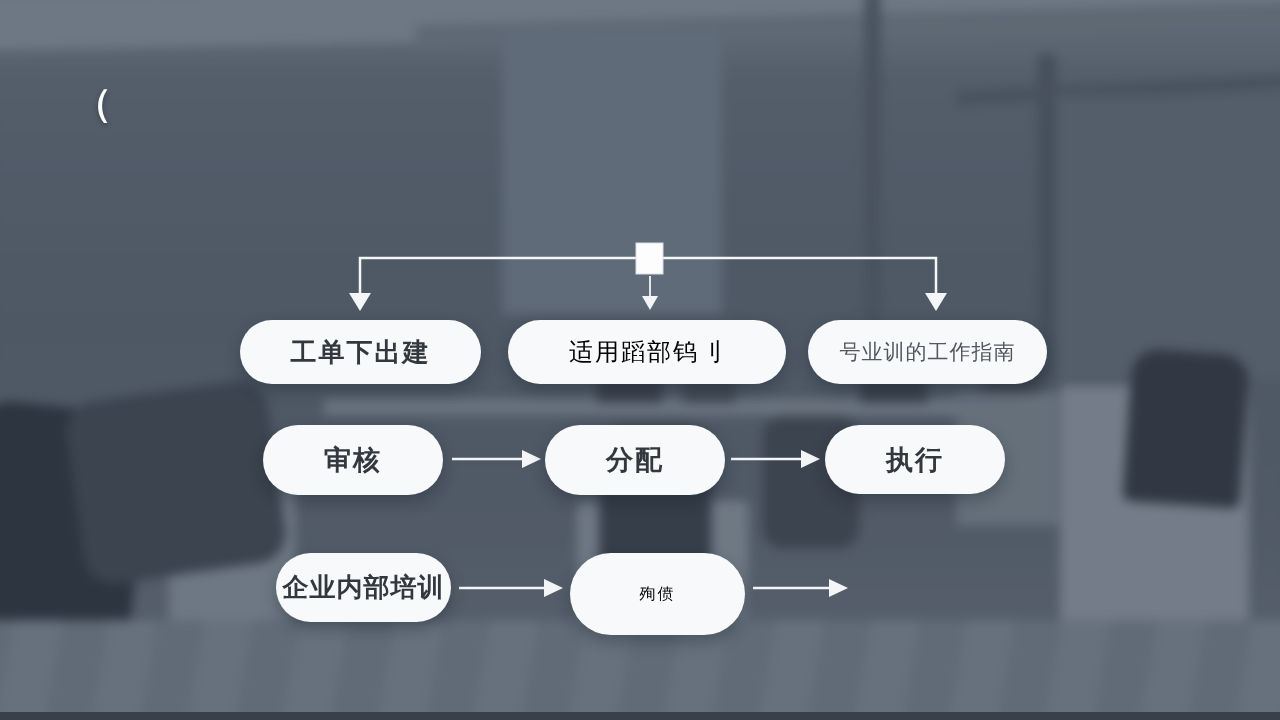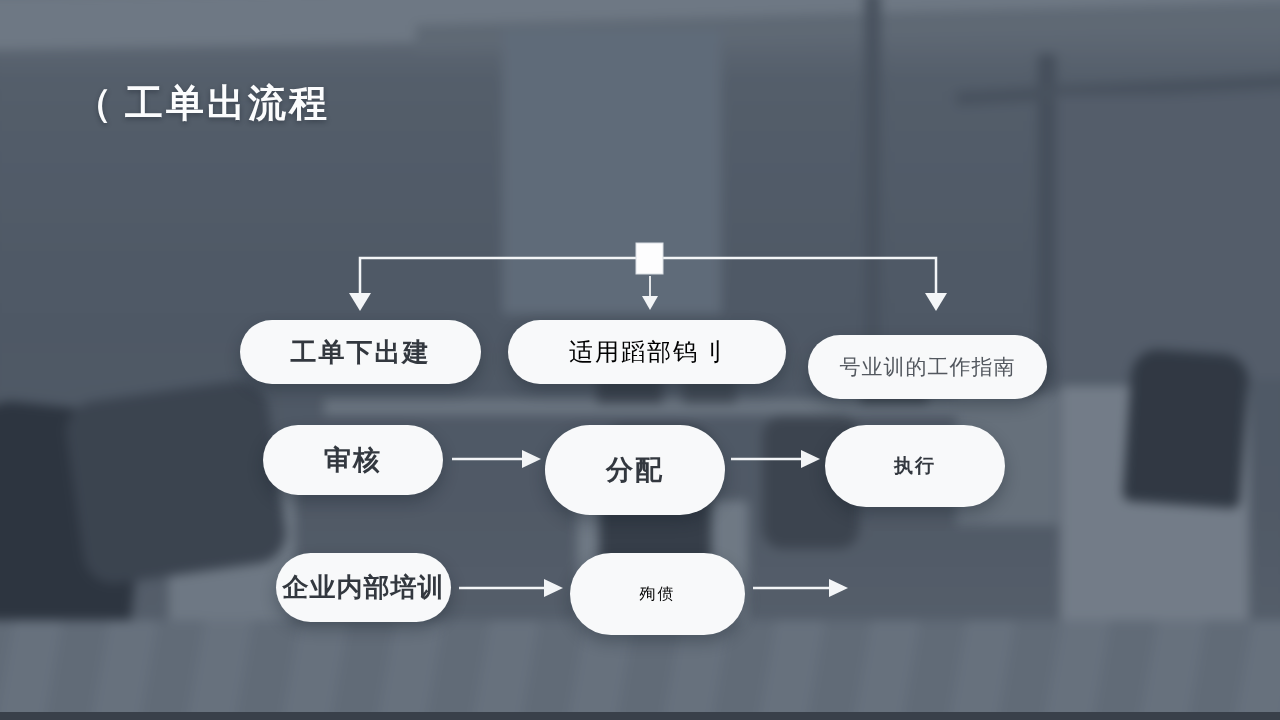--- a/index.html
+++ b/index.html
@@ -96,21 +96,20 @@
     <div class="shape chairM"></div>
     <div class="shape chairM2"></div>
     <div class="shape chairR"></div>
     <div class="shape floor"></div>
 
   </div>
   <div class="tint"></div>
 
   <div class="header">
     <span>（</span>
-    <span>工单出流程</span>
   </div>
 
 
   <svg class="lines" width="1280" height="720" viewBox="0 0 1280 720">
     <g stroke="#f3f5f7" stroke-width="2.5" fill="none">
       <polyline points="360,308 360,258 936,258 936,308"></polyline>
       <line x1="650" y1="276" x2="650" y2="296" stroke-width="1.8"></line>
     </g>
     <g fill="#f3f5f7" stroke="none">
       <polygon points="349,293 371,293 360,311"></polygon>
@@ -128,23 +127,23 @@
     <g fill="#f3f5f7" stroke="none">
       <polygon points="522,450 522,468 541,459"></polygon>
       <polygon points="801,450 801,468 820,459"></polygon>
       <polygon points="544,579 544,597 563,588"></polygon>
       <polygon points="829,579 829,597 848,588"></polygon>
     </g>
   </svg>
 
   <div class="pill t-dark" style="left:240px;top:320px;width:241px;height:64px;font-size:26px;">工单下出建</div>
   <div class="pill t-faint" style="left:508px;top:320px;width:278px;height:64px;font-size:24px;">适用蹈部钨刂</div>
-  <div class="pill t-mid" style="left:808px;top:320px;width:239px;height:64px;font-size:21px;letter-spacing:1px;margin-top:15px;">号业训的工作指南</div>
+  <div class="pill t-mid" style="left:808px;top:320px;width:239px;height:64px;font-size:21px;letter-spacing:1px;">号业训的工作指南</div>
 
   <div class="pill t-dark" style="left:263px;top:425px;width:180px;height:70px;font-size:27px;">审核</div>
-  <div class="pill t-dark" style="left:545px;top:425px;width:180px;height:90px;font-size:27px;">分配</div>
-  <div class="pill t-dark" style="left:825px;top:425px;width:180px;height:82px;font-size:19px;text-align:center;">执行</div>
+  <div class="pill t-dark" style="left:545px;top:425px;width:180px;height:70px;font-size:27px;">分配</div>
+  <div class="pill t-dark" style="left:825px;top:425px;width:180px;height:69px;font-size:27px;text-align:center;">执行</div>
 
   <div class="pill t-dark" style="left:276px;top:553px;width:175px;height:69px;font-size:26px;letter-spacing:1px;">企业内部培训</div>
   <div class="pill t-faint" style="left:570px;top:553px;width:175px;height:82px;font-size:16px;">殉偾</div>
 
   <div class="bottombar"></div>
 </div>
 
 </body></html>

